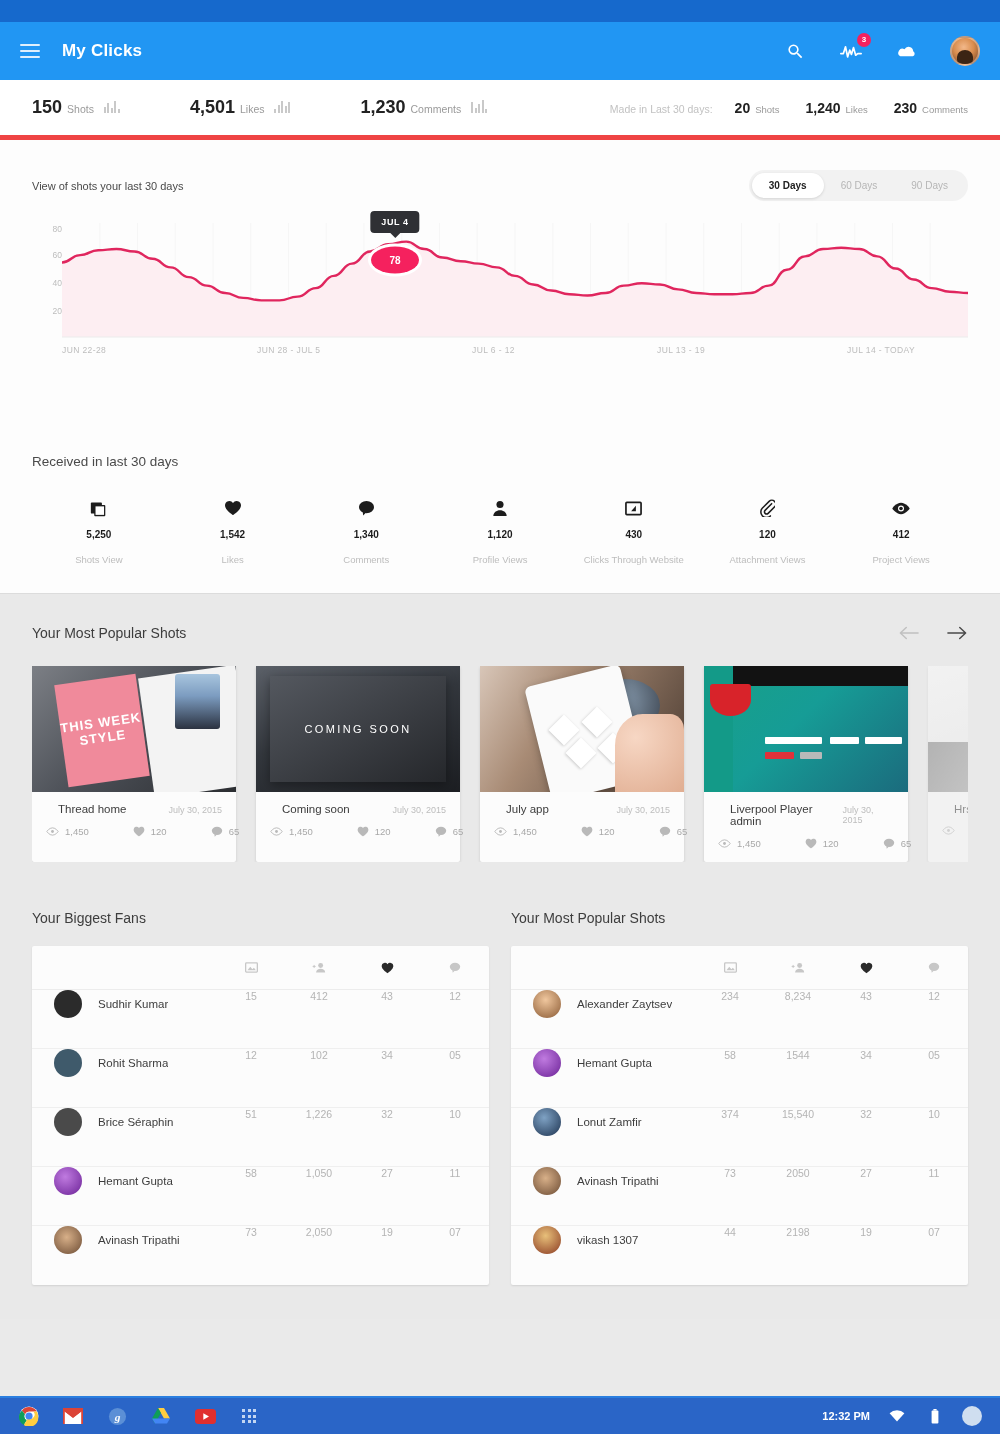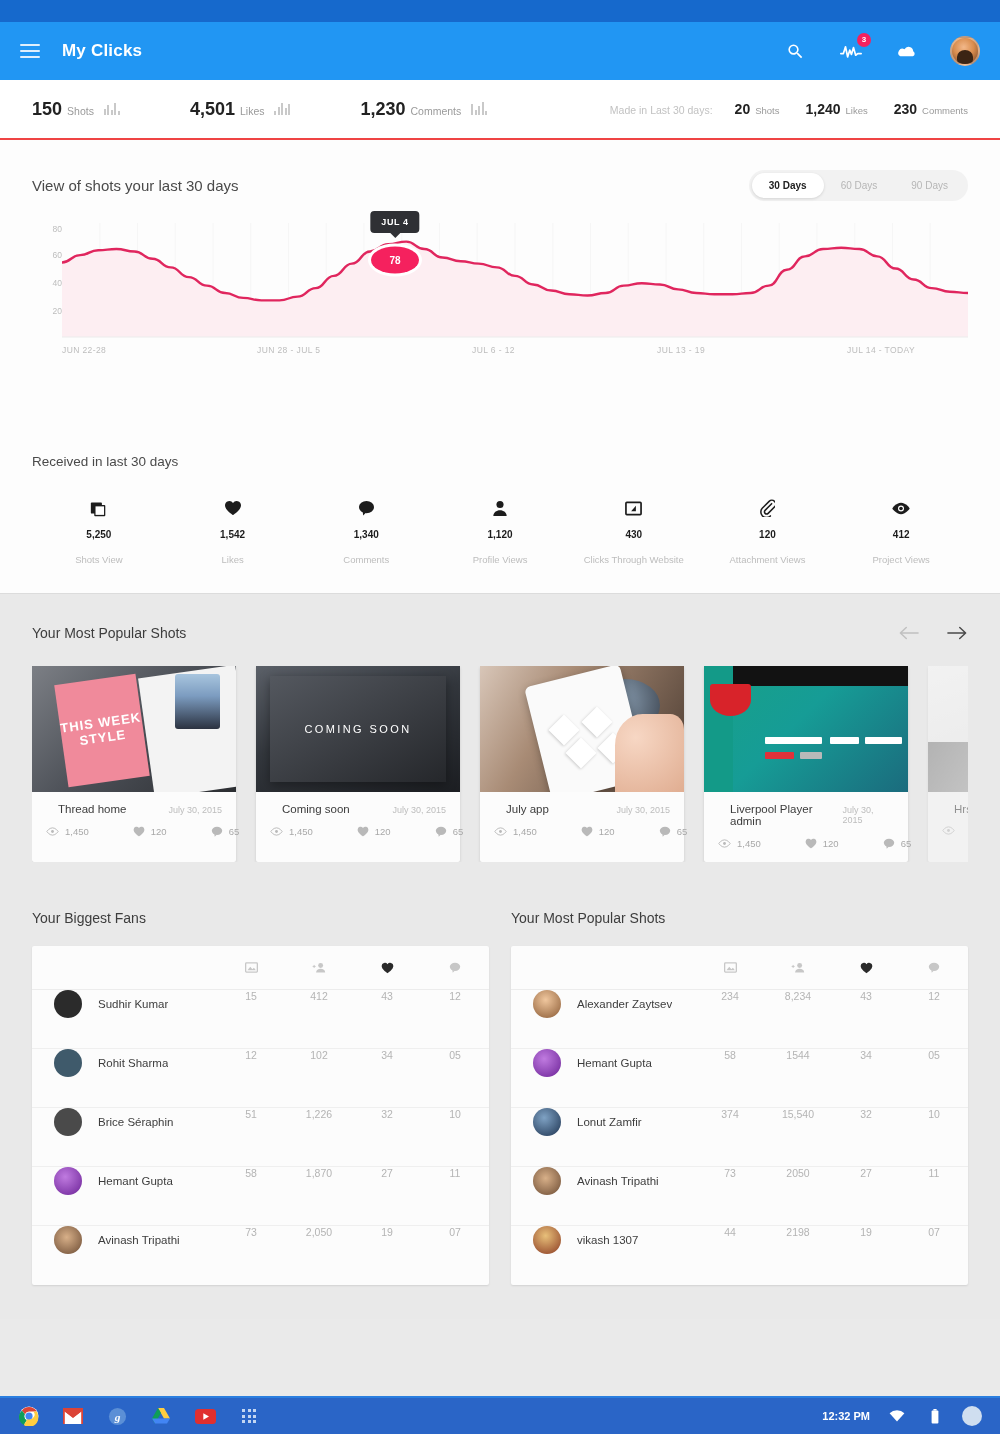--- a/index.html
+++ b/index.html
@@ -43,38 +43,38 @@
     position: relative;
   }
   .avatar-nav::after {
     content:""; position:absolute; left:18%; top:48%; width:64%; height:55%;
     background:#3b2414; border-radius:50% 50% 40% 40%;
   }
 
   
   .statsbar {
     background: #fff; height: 60px; display: flex; align-items: center;
-    padding: 0 32px; border-bottom: 2px solid #ef4444;
+    padding: 0 32px; border-bottom: 5px solid #ef4444;
   }
   .stat-group { display: flex; align-items: baseline; margin-right: 70px; }
   .stat-num { font-size: 18px; font-weight: bold; color: #222; }
   .stat-lbl { font-size: 10.5px; color: #9a9a9a; margin-left: 5px; }
   .sparkline { margin-left: 10px; display: flex; align-items: flex-end; gap: 1.5px; height: 14px; }
   .sparkline i { width: 2px; background: #c9c9c9; display: block; }
   .made-in { margin-left: auto; display: flex; align-items: baseline; }
   .made-lbl { font-size: 10.5px; color: #c2c2c2; margin-right: 22px; }
   .made-in .stat-group { margin-right: 26px; }
   .made-in .stat-group:last-child { margin-right: 0; }
   .made-in .stat-num { font-size: 14px; }
   .made-in .stat-lbl { font-size: 9.5px; }
 
   
   .panel-white { background: #fdfdfd; padding: 30px 32px 28px 32px; border-bottom: 1px solid #dcdcdc; }
   .panel-head { display: flex; align-items: center; }
-  .section-title { font-size: 15px; color: #4a4a4a; }
+  .section-title { font-size: 11px; color: #4a4a4a; }
   .range-toggle {
     margin-left: auto; background: #f2f2f2; border-radius: 18px; padding: 3px;
     display: flex; align-items: center;
   }
   .range-opt {
     font-size: 10px; color: #b6b6b6; padding: 7px 17px; border-radius: 15px; cursor: pointer;
     white-space: nowrap;
   }
   .range-opt.active { background: #fff; color: #222; font-weight: bold;
     box-shadow: 0 1px 3px rgba(0,0,0,.13); }
@@ -703,21 +703,21 @@
             <div class="c-num">32</div>
             <div class="c-num">10</div>
           </div>
 
           <div class="tbl-row">
             <div class="c-name">
               <span class="row-avatar" style="background:radial-gradient(circle at 40% 35%,#c07be0,#6b2296)"></span>
               <span class="row-name">Hemant Gupta</span>
             </div>
             <div class="c-num">58</div>
-            <div class="c-num">1,870</div>
+            <div class="c-num">1,050</div>
             <div class="c-num">27</div>
             <div class="c-num">11</div>
           </div>
 
           <div class="tbl-row">
             <div class="c-name">
               <span class="row-avatar" style="background:radial-gradient(circle at 45% 40%,#d8b089,#6a4a32)"></span>
               <span class="row-name">Avinash Tripathi</span>
             </div>
             <div class="c-num">73</div>

